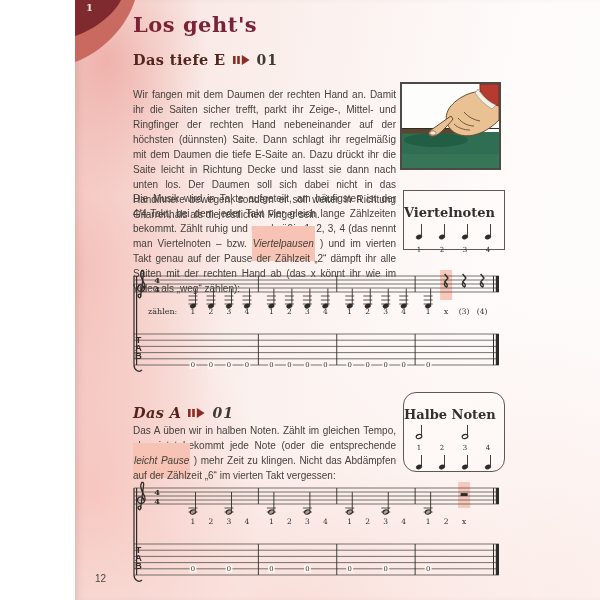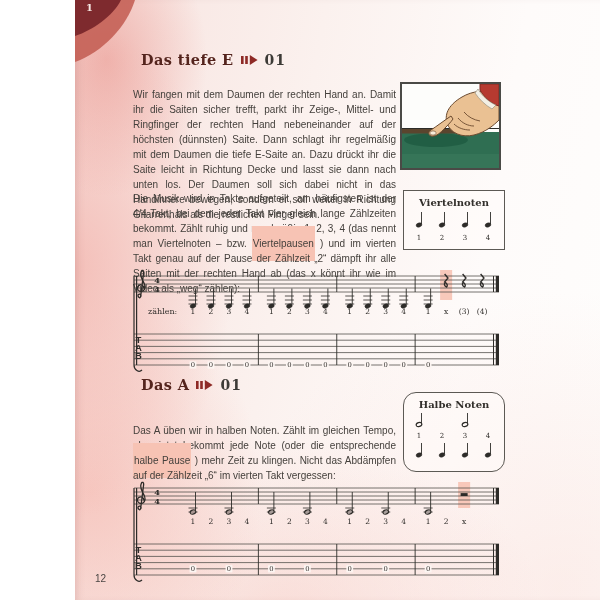--- a/index.html
+++ b/index.html
@@ -12,53 +12,54 @@
       radial-gradient(230px 270px at 3% 82%, rgba(246,194,186,.85), transparent 75%),
       radial-gradient(330px 220px at 40% 102%, rgba(247,205,198,.55), transparent 78%),
       radial-gradient(430px 380px at 92% 98%, rgba(248,214,207,.4), transparent 78%),
       linear-gradient(100deg, #f7e2de 0%, #fbf1ee 40%, #fefbfa 72%, #fefdfc 100%);
     box-shadow:inset 6px 0 8px -5px rgba(150,80,80,.25);}
   .corner{position:absolute;left:0;top:0;}
   .chapter-tab{position:absolute;left:11px;top:2px;color:#f6e8e4;font-weight:bold;
     font-size:10px;font-family:"DejaVu Serif",serif;}
   .title{position:absolute;left:58px;top:12px;margin:0;font-family:"DejaVu Serif",serif;
     font-weight:bold;font-size:21px;letter-spacing:.5px;color:#7b2335;}
-  .heading-row{position:absolute;left:58px;display:flex;align-items:center;gap:7px;margin-left:8px;}
-  .row1{top:51px;} .row2{top:376px;}
+  .heading-row{position:absolute;left:58px;display:flex;align-items:center;gap:7px;}
+  .row1{top:51px;} .row2{top:404px;font-style:italic;}
   .h2{font-family:"DejaVu Serif",serif;font-weight:bold;font-size:14.5px;color:#54241d;letter-spacing:.4px;}
   .track{font-family:"DejaVu Serif",serif;font-size:14px;font-weight:bold;color:#3c3a36;letter-spacing:1px;}
   .play{display:block;}
   .body{position:absolute;left:58px;width:263px;margin:0;font-size:10px;line-height:15px;
     color:#44403c;text-align:justify;}
   .para1{top:87px;} .para2{top:191px;} .para3{top:423px;}
-  .hl{background:#f7c3b4;padding:12px 1px;}
+  .hl{background:#f7c3b4;padding:12px 1px;font-style:italic;}
   .infobox{position:absolute;left:328px;width:100px;border:1px solid #5c5954;
     background:rgba(255,252,250,.5);padding:6px 0 2px 0;}
   .box1{top:190px;height:50px;} .box2{top:392px;height:70px;border-radius:13px;}
-  .box-title{text-align:center;font-family:"DejaVu Serif",serif;font-weight:bold;
-    font-size:10px;color:#33302c;margin-bottom:1px;}
+  .box-title{font-family:"DejaVu Serif",serif;font-weight:bold;
+    font-size:13px;color:#33302c;margin-bottom:1px;margin-top:8px;}
   .infobox svg{display:block;margin:0 auto;}
   .illustration{position:absolute;left:325px;top:82px;width:101px;height:88px;
     border:2px solid #4a4a46;background:#fdfdfb;box-sizing:border-box;}
   .system{position:absolute;left:55px;}
   .sys1{top:268px;} .sys2{top:480px;}
   .pagenum{position:absolute;left:20px;top:573px;font-size:10px;color:#4a4644;}
 </style>
 </head>
 <body>
 
 <div class="canvas">
   <div class="page">
 
     <svg class="corner" width="75" height="110">
       <path d="M60 0 C52 26 28 52 0 62 L0 0 Z" fill="#c25a50" opacity="0.85"></path>
       <path d="M46 0 C38 16 18 30 0 36 L0 0 Z" fill="#7e2a2e"></path>
     </svg>
     <div class="chapter-tab">1</div>
 
+    <h1 class="title">Los geht's</h1>
 
     <div class="heading-row row1">
       <span class="h2">Das tiefe E</span>
       <svg class="play" width="17" height="10">
         <rect x="0" y="1" width="2.6" height="8" fill="#8e2a26"></rect>
         <rect x="4.2" y="1" width="2.6" height="8" fill="#8e2a26"></rect>
         <path d="M8.8 0 L16.6 5 L8.8 10 Z" fill="#8e2a26"></path>
       </svg>
       <span class="track">01</span>
     </div>
@@ -249,21 +250,21 @@
     <div class="heading-row row2">
       <span class="h2">Das A</span>
       <svg class="play" width="17" height="10">
         <rect x="0" y="1" width="2.6" height="8" fill="#8e2a26"></rect>
         <rect x="4.2" y="1" width="2.6" height="8" fill="#8e2a26"></rect>
         <path d="M8.8 0 L16.6 5 L8.8 10 Z" fill="#8e2a26"></path>
       </svg>
       <span class="track">01</span>
     </div>
 
-    <p class="body para3"><span>Das A üben wir in halben Noten. Zählt im gleichen Tempo, aber jetzt bekommt jede Note (oder die entsprechende </span><span class="hl">halbe Pause</span><span> ) mehr Zeit zu klingen. Nicht das Abdämpfen auf der Zählzeit „6“ im vierten Takt vergessen:</span></p>
+    <p class="body para3"><span>Das A üben wir in halben Noten. Zählt im gleichen Tempo, aber jetzt bekommt jede Note (oder die entsprechende </span><span class="hl">leicht Pause</span><span> ) mehr Zeit zu klingen. Nicht das Abdämpfen auf der Zählzeit „6“ im vierten Takt vergessen:</span></p>
 
     <div class="infobox box2">
       <div class="box-title">Halbe Noten</div>
       <svg id="box2svg" width="98" height="52">
           <line x1="16.5" y1="12.5" x2="16.5" y2="2" stroke="#2e2c29" stroke-width="0.9"></line>
           <ellipse cx="14" cy="13.5" rx="2.9" ry="2" transform="rotate(-18 14 13.5)" fill="none" stroke="#2e2c29" stroke-width="1.15"></ellipse>
           <line x1="62.5" y1="12.5" x2="62.5" y2="2" stroke="#2e2c29" stroke-width="0.9"></line>
           <ellipse cx="60" cy="13.5" rx="2.9" ry="2" transform="rotate(-18 60 13.5)" fill="none" stroke="#2e2c29" stroke-width="1.15"></ellipse>
           <text x="14" y="26.5" font-size="7" fill="#2e2c29" font-family="&quot;DejaVu Serif&quot;,serif" text-anchor="middle">1</text>
           <line x1="16.5" y1="43" x2="16.5" y2="32" stroke="#2e2c29" stroke-width="0.9"></line>

